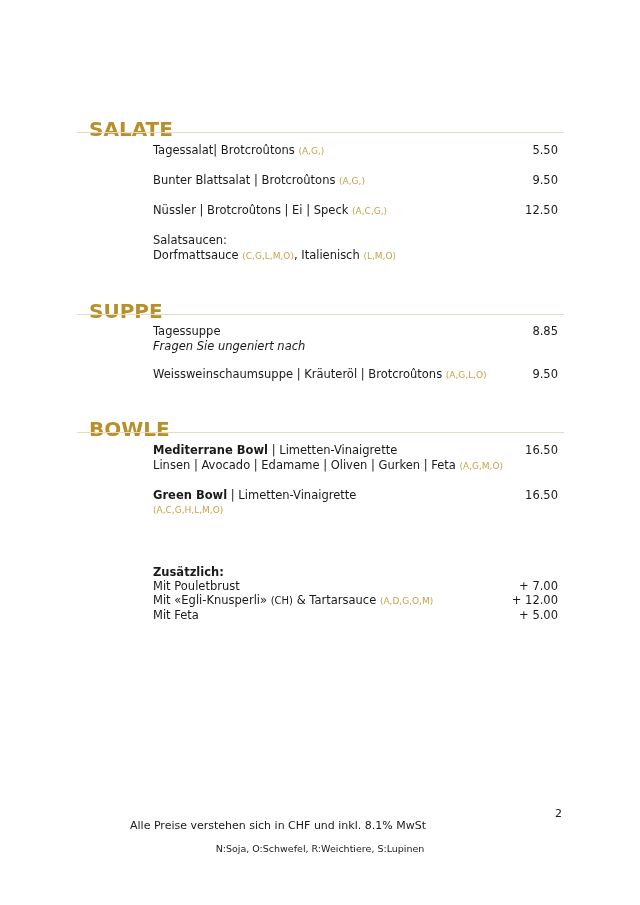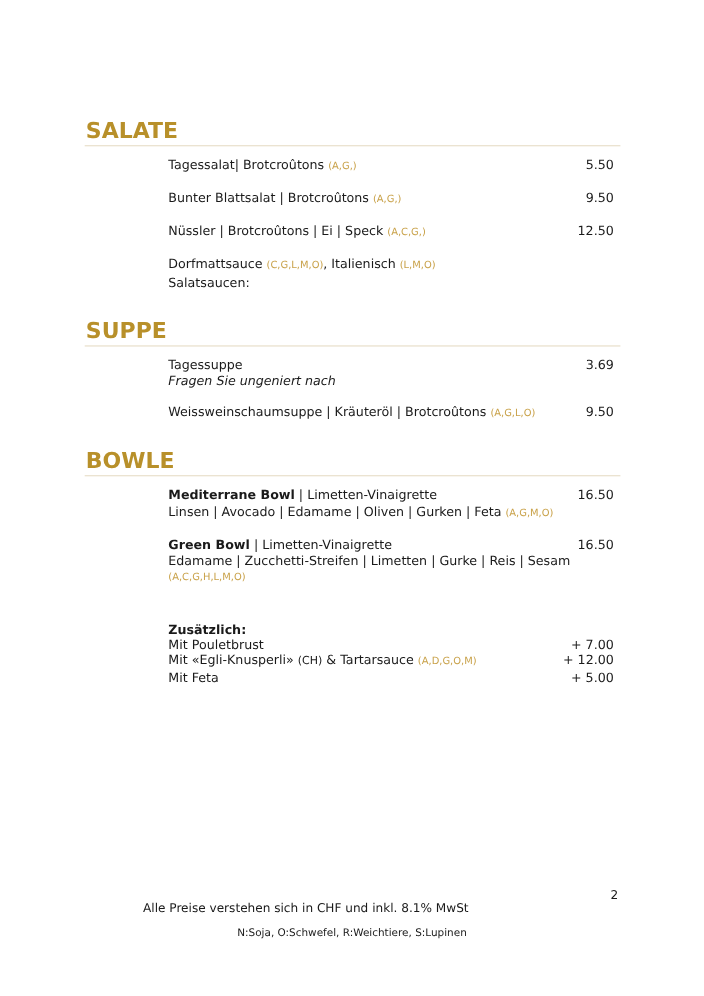--- a/index.html
+++ b/index.html
@@ -3,21 +3,21 @@
 <meta charset="utf-8">
 <style>
   html, body { margin: 0; padding: 0; background: #ffffff; }
   body {
     width: 640px; height: 905px; position: relative; overflow: hidden;
     font-family: "DejaVu Sans", sans-serif; color: #1a1a1a;
   }
   .section-title {
     position: absolute; left: 77px;
     font-family: "DejaVu Sans", sans-serif; font-weight: bold;
-    font-size: 20px; color: #b8902a; letter-spacing: 0px; margin: 1px;
+    font-size: 20px; color: #b8902a; letter-spacing: 0px; margin: 12px;
   }
   .rule {
     position: absolute; left: 77px; width: 487px; height: 1px;
     background: #e6dcc6;
   }
   .row { position: absolute; left: 153px; width: 405px; font-size: 11.5px; line-height: 15px; }
   .row .price { position: absolute; right: 0; top: 0; text-align: right; }
   .allergen { color: #c9a24a; font-size: 9px; }
   .bold { font-weight: bold; }
   .italic { font-style: italic; }
@@ -40,53 +40,52 @@
   <span>Bunter Blattsalat | Brotcroûtons</span>
   <span class="allergen">(A,G,)</span>
   <span class="price">9.50</span>
 </div>
 <div class="row" style="top:203px">
   <span>Nüssler | Brotcroûtons | Ei | Speck</span>
   <span class="allergen">(A,C,G,)</span>
   <span class="price">12.50</span>
 </div>
 <div class="row" style="top:233px">
+  <div>Salatsaucen:</div>
   <div>
     <span>Dorfmattsauce</span>
     <span class="allergen">(C,G,L,M,O)</span><span>, </span><span>Italienisch</span>
     <span class="allergen">(L,M,O)</span>
   </div>
-  <div>Salatsaucen:</div>
 </div>
 
 <h2 class="section-title" style="top:287px">SUPPE</h2>
 <div class="rule" style="top:314px"></div>
 
 <div class="row" style="top:324px">
   <div>Tagessuppe</div>
   <div class="italic">Fragen Sie ungeniert nach</div>
-  <span class="price">3.69</span>
+  <span class="price">8.85</span>
 </div>
 <div class="row" style="top:367px">
   <span>Weissweinschaumsuppe | Kräuteröl | Brotcroûtons</span>
   <span class="allergen">(A,G,L,O)</span>
   <span class="price">9.50</span>
 </div>
 
 <h2 class="section-title" style="top:405px">BOWLE</h2>
 <div class="rule" style="top:432px"></div>
 
 <div class="row" style="top:443px">
   <div><span class="bold">Mediterrane Bowl</span><span> | Limetten-Vinaigrette</span></div>
   <div><span>Linsen | Avocado | Edamame | Oliven | Gurken | Feta</span> <span class="allergen">(A,G,M,O)</span></div>
   <span class="price">16.50</span>
 </div>
 <div class="row" style="top:488px">
   <div><span class="bold">Green Bowl</span><span> | Limetten-Vinaigrette</span></div>
-  <div>Edamame | Zucchetti-Streifen | Limetten | Gurke | Reis | Sesam</div>
   <div class="allergen">(A,C,G,H,L,M,O)</div>
   <span class="price">16.50</span>
 </div>
 
 <div class="row" style="top:565px; line-height:14px">
   <div class="bold">Zusätzlich:</div>
   <div style="position:relative">
     <span>Mit Pouletbrust</span>
     <span class="price">+ 7.00</span>
   </div>

